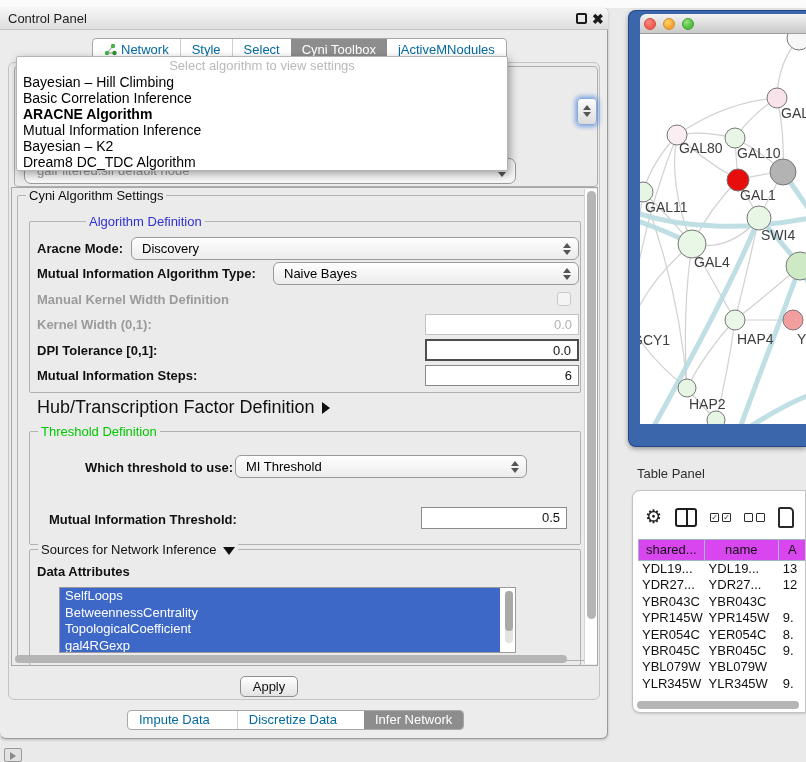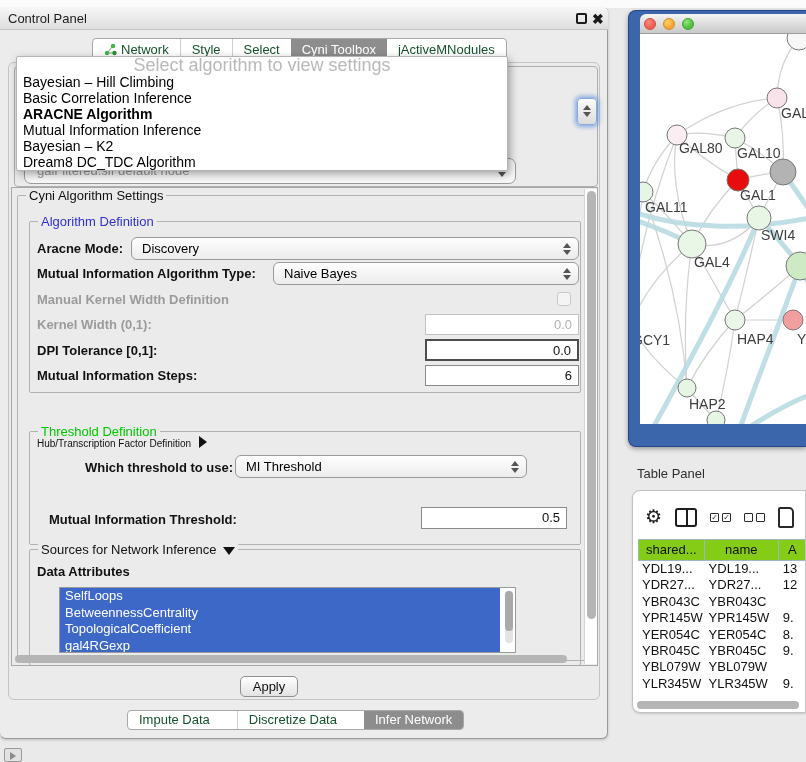--- a/index.html
+++ b/index.html
@@ -17,49 +17,49 @@
     box-shadow:0 1px 3px rgba(0,0,0,.2); }
   #cp-titlebar { left:0; top:8px; width:608px; height:22px;
     background:linear-gradient(#f6f6f6,#dedede); border-bottom:1px solid #c2c2c2;
     border-radius:0 4px 0 0; line-height:22px; padding-left:8px; color:#1c1c1c; }
   #cp-float { right:auto; left:576px; top:13px; width:11px; height:11px; border:2px solid #1a1a1a; border-radius:2px; }
   #cp-close { left:592px; top:11px; font-weight:bold; font-size:14px; color:#1a1a1a; }
 
   
   .tabbar { background:#fff; border:1px solid #a7a7a7; border-radius:4px; display:flex; align-items:stretch; overflow:hidden; }
   #top-tabbar { left:92px; top:38px; height:23px; }
-  .tab { padding:0 11px; line-height:21px; white-space:nowrap; color:#14532d; display:flex; align-items:center; gap:4px; }
+  .tab { padding:0 11px; line-height:21px; white-space:nowrap; color:#0369a1; display:flex; align-items:center; gap:4px; }
   .tab + .tab { border-left:1px solid #cfcfcf; }
   .tab.selected { background:#8d8d8d; color:#fff; border-left:none; }
   .tab.selected + .tab { border-left:none; }
 
   
   #content-panel { left:8px; top:62px; width:592px; height:638px; background:#ebebeb;
     border:1px solid #c4c4c4; border-radius:6px; }
   #inference-box { left:14px; top:66px; width:584px; height:121px; border:1px solid #aeaeae; border-radius:4px; }
   #blue-ring { left:577px; top:98px; width:20px; height:27px; border:1px solid #8aa9d6; border-radius:4px;
     background:linear-gradient(#fbfbfb,#dcdcdc); box-shadow:0 0 4px 2px rgba(96,148,224,.75); }
   #blue-ring .spin { position:absolute; left:5px; top:6px; }
   #hidden-combo { left:24px; top:158px; width:492px; height:26px; background:#f7f7f7;
     border:1px solid #9a9a9a; border-radius:7px; color:#949494; line-height:24px; padding-left:12px; }
   #hidden-combo .spin { position:absolute; right:10px; top:6px; }
 
   
   #algo-dropdown { left:16px; top:56px; width:492px; height:115px; background:#fff;
     border:1px solid #b3b3b3; border-radius:2px; box-shadow:2px 3px 8px rgba(0,0,0,.35); z-index:30; }
-  #algo-dropdown .dd-header { text-align:center; color:#b9b9b9; font-size:18px; height:17px; line-height:17px; }
+  #algo-dropdown .dd-header { text-align:center; color:#b9b9b9; font-size:13px; height:17px; line-height:17px; }
   .dd-item { height:16px; line-height:16px; padding-left:6px; font-size:14px; color:#000; }
   .dd-item.bold { font-weight:bold; }
 
   
   #scrollarea { left:11px; top:187px; width:587px; height:479px; background:#ebebeb;
     border:1px solid #a8a8a8; overflow:hidden; }
   .groupbox { position:absolute; border:1px solid #b2b2b2; border-radius:2px; }
   .legend { position:absolute; top:-8px; left:8px; background:#ebebeb; padding:0 3px; white-space:nowrap; }
-  .legend.blue { color:#2f2fd3; } .legend.green { color:#00c800; }
+  .legend.blue { color:#2f2fd3;margin-left:48px; } .legend.green { color:#00c800; }
   .lbl { position:absolute; white-space:nowrap; }
   .bold { font-weight:bold; }
   .gray { color:#9b9b9b; }
 
   .combo { position:absolute; background:linear-gradient(#fefefe,#ececec); border:1px solid #9a9a9a;
     border-radius:6px; line-height:21px; padding-left:10px; color:#000; }
   .spin { display:inline-block; width:7px; }
   .spin i { display:block; width:0; height:0; border-left:4px solid transparent; border-right:4px solid transparent; }
   .spin .up { border-bottom:5px solid #555; margin-bottom:2px; }
   .spin .dn { border-top:5px solid #555; }
@@ -116,21 +116,21 @@
     border:1px solid #c2c2c2; border-radius:8px 0 0 8px; box-shadow:0 1px 2px rgba(0,0,0,.15); overflow:hidden; }
   #tp-toolbar { position:absolute; left:12px; top:14px; width:160px; height:24px; display:flex; align-items:center; gap:13px; }
   #gear-glyph { font-size:19px; line-height:20px; color:#1d1d1d; }
   .cols-icon { width:22px; height:19px; border:2px solid #1d1d1d; border-radius:3px; position:relative; }
   .cols-icon i { position:absolute; left:9px; top:0; width:2px; height:15px; background:#1d1d1d; }
   .checkpair { display:flex; gap:3px; }
   .cbx { width:9px; height:9px; border:1.5px solid #2a2a2a; border-radius:1px; font-size:8px; line-height:8px; text-align:center; color:#2a2a2a; }
   .page-icon { width:16px; height:21px; border:2px solid #2a2a2a; border-radius:2px 5px 2px 2px; }
   #tp-table { position:absolute; left:5px; top:48px; width:169px; height:149px; overflow:hidden; }
   #tp-head { display:flex; height:22px; }
-  .th { background:#84cc16; border:1px solid #9fb6c4; border-left:none; text-align:center; line-height:20px; overflow:hidden; white-space:nowrap; }
+  .th { background:#d946ef; border:1px solid #9fb6c4; border-left:none; text-align:center; line-height:20px; overflow:hidden; white-space:nowrap; }
   .th:first-child { border-left:1px solid #9fb6c4; }
   .tr { display:flex; height:16.4px; line-height:16.4px; }
   .td { overflow:hidden; white-space:nowrap; padding-left:4px; }
   .c1 { width:71px; } .c2 { width:79px; } .c3 { width:30px; }
   #tp-hscroll { position:absolute; left:4px; top:210px; width:168px; height:9px; }
   #tp-hscroll .thumb { width:162px; height:8px; background:#b5b5b5; border-radius:4px; }
 
   svg text { font-family:"Liberation Sans", sans-serif; }
 </style>
 </head>
@@ -232,21 +232,21 @@
     </div>
     <span class="lbl bold" style="left:25px;top:155px;">DPI Tolerance [0,1]:</span>
     <div class="field focus" style="left:413px;top:151px;width:154px;height:22px;">
       <span>0.0</span>
     </div>
     <span class="lbl bold" style="left:25px;top:180px;">Mutual Information Steps:</span>
     <div class="field norm" style="left:413px;top:177px;width:154px;height:21px;">
       <span>6</span>
     </div>
 
-    <span class="lbl" style="left:25px;top:209px;font-size:10px;margin-top:39px;">
+    <span class="lbl" style="left:25px;top:209px;font-size:18px;">
       <span>Hub/Transcription Factor Definition</span><i class="arrow-right"></i>
     </span>
 
     <div class="groupbox" style="left:17px;top:243px;width:552px;height:114px;">
       <span class="legend green">Threshold Definition</span>
     </div>
     <span class="lbl bold" style="left:73px;top:272px;">Which threshold to use:</span>
     <div class="combo" style="left:223px;top:267px;width:292px;height:23px;">
       <span>MI Threshold</span>
       <span class="spin">

